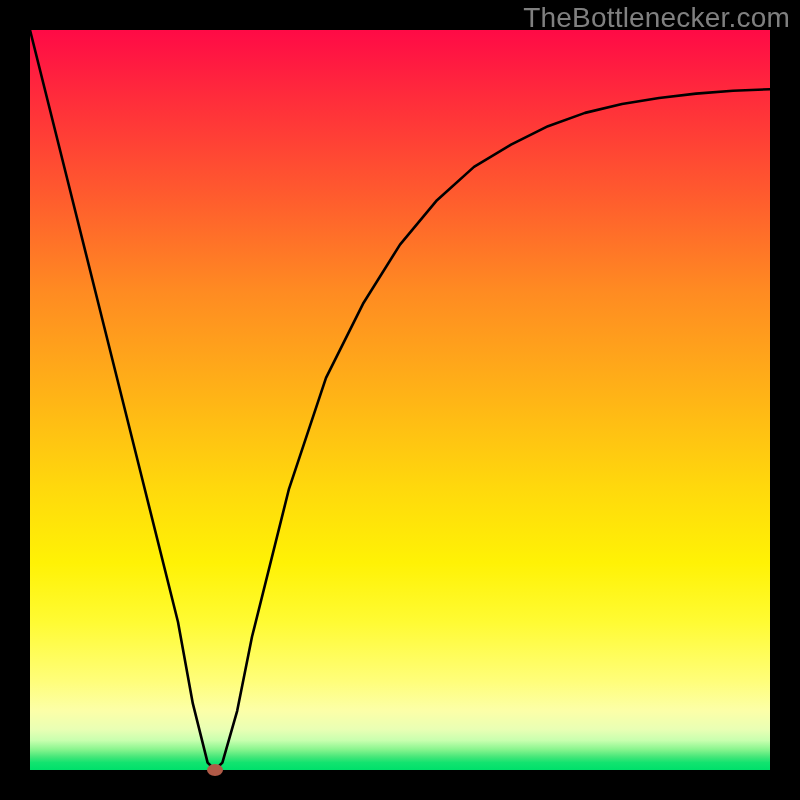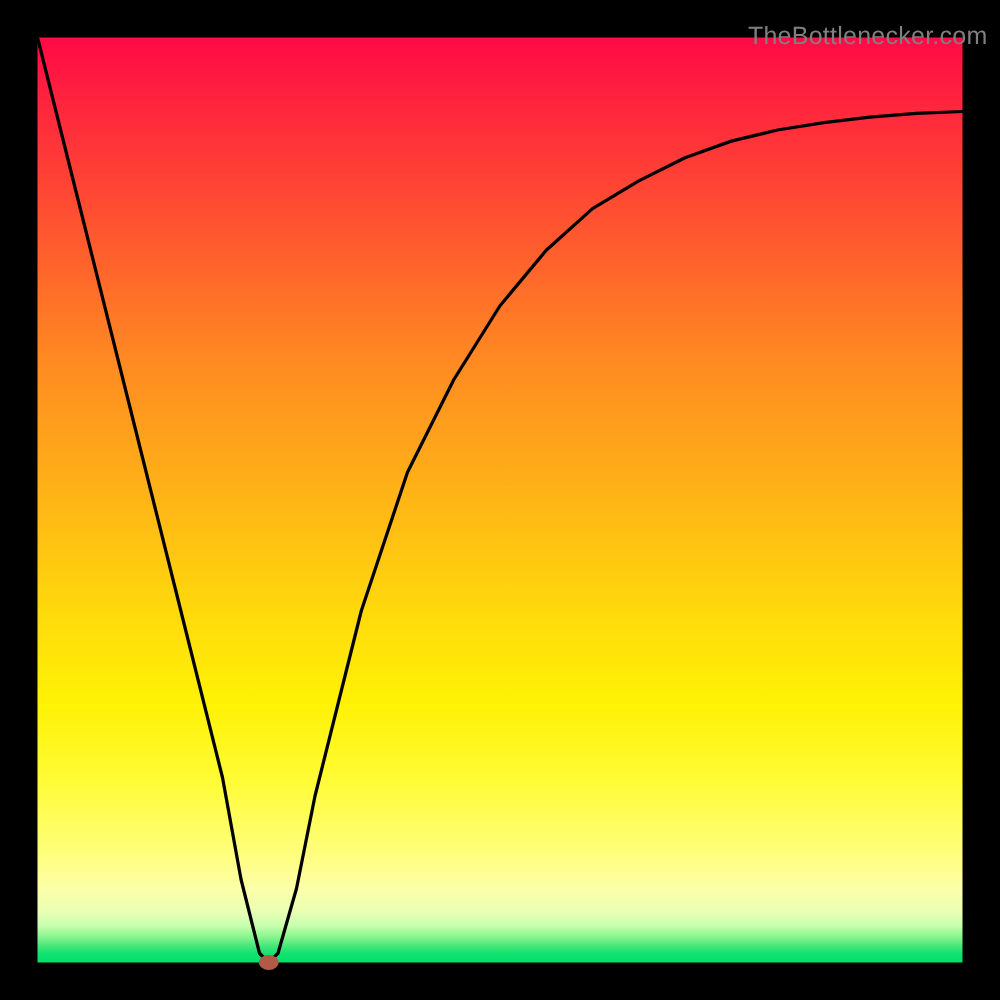--- a/index.html
+++ b/index.html
@@ -11,23 +11,23 @@
     font-family: Arial, Helvetica, sans-serif;
     overflow: hidden;
   }
   .stage {
     position: relative;
     width: 800px;
     height: 800px;
   }
   .watermark {
     position: absolute;
-    top: 18px;
+    top: 2px;
     right: 10px;
-    font-size: 20px;
+    font-size: 28px;
     color: #808080;
     font-weight: 400;
     letter-spacing: 0.2px;
     z-index: 3;
   }
   .plot-outer {
     position: absolute;
     left: 0;
     top: 0;
     width: 800px;

